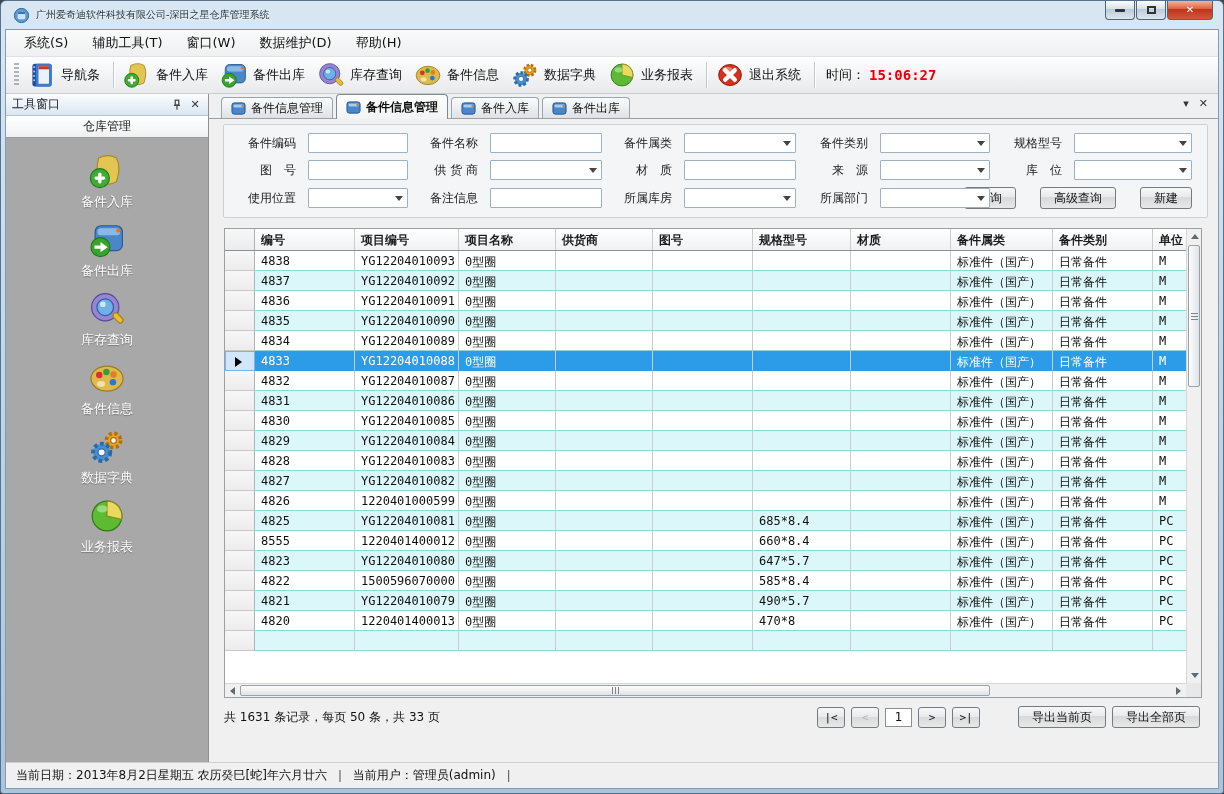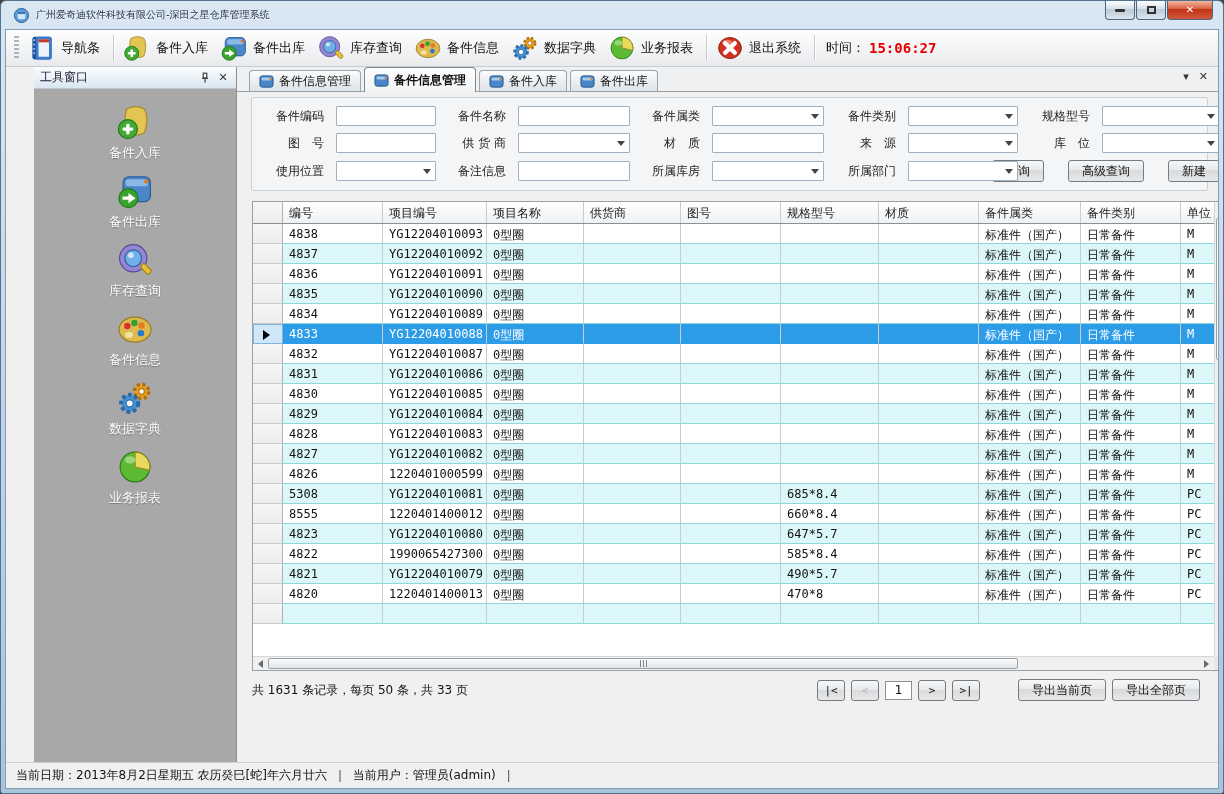--- a/index.html
+++ b/index.html
@@ -26,21 +26,21 @@
   .menu-item{padding:3px 10px;font-size:13px;color:#111;border-radius:2px;}
   
   .toolbar{height:37px;display:flex;align-items:center;background:linear-gradient(#fefefe,#e8eaec);border-bottom:1px solid #c9cdd1;padding:0 6px;flex:0 0 auto;}
   .tb-grip{width:5px;height:24px;margin:0 5px 0 2px;background:repeating-linear-gradient(#9aa4ac 0 2px,transparent 2px 4px);opacity:.8;}
   .tb-item{display:flex;align-items:center;gap:5px;padding:2px 8px 2px 4px;border-radius:3px;font-size:13px;white-space:nowrap;}
   .tb-item .icon{width:28px;height:28px;display:inline-flex;}
   .tb-sep{width:1px;height:26px;background:#c4c8cc;margin:0 5px;box-shadow:1px 0 0 #fff;}
   .tb-time-label{font-size:13px;margin:0 4px 0 6px;}
   .tb-time{font-weight:bold;font-family:"DejaVu Sans Mono",monospace;font-size:14px;}
   
-  .main{flex:1;display:flex;overflow:hidden;padding-left:28px;}
+  .main{flex:1;display:flex;overflow:hidden;}
   
   .sidebar{width:203px;flex:0 0 auto;display:flex;flex-direction:column;border-right:1px solid #8f8f8f;background:#a8a8a8;}
   .sb-header{height:22px;background:linear-gradient(#fcfdfe,#d9e6f2);border-bottom:1px solid #b9c6d2;display:flex;align-items:center;padding:0 6px;font-size:12px;color:#223;}
   .sb-header .sp{flex:1;}
   .sb-hicon{width:14px;height:14px;display:inline-flex;align-items:center;justify-content:center;color:#333;font-size:11px;margin-left:4px;}
   .sb-section{height:22px;background:linear-gradient(#ffffff,#eef1f3);border-bottom:1px solid #9b9b9b;display:flex;align-items:center;justify-content:center;font-size:12px;color:#222;}
   .sb-body{flex:1;padding-top:6px;overflow:hidden;}
   .sb-item{display:flex;flex-direction:column;align-items:center;margin:8px 0 10px;cursor:default;}
   .sb-item .icon{width:38px;height:38px;display:inline-flex;}
   .sb-item .lbl{margin-top:3px;color:#fff;font-size:13px;text-shadow:0 1px 1px rgba(0,0,0,.35);}
@@ -64,21 +64,21 @@
   .btn{height:22px;padding:0 13px;font-size:12px;color:#111;border:1px solid #757b81;border-radius:3px;
     background:linear-gradient(#f6f7f8,#e9eaeb 45%,#d7d9db 46%,#e6e8ea);white-space:nowrap;display:inline-flex;align-items:center;justify-content:center;}
   .search-btns{grid-column:9/11;display:flex;gap:24px;justify-content:flex-end;}
   
   .grid-area{position:relative;margin:8px 0 0 15px;width:978px;height:470px;border:1px solid #9aa0a6;background:#fff;flex:0 0 auto;}
   .grid-viewport{position:absolute;left:0;top:0;right:15px;bottom:14px;overflow:hidden;}
   .g-row{display:flex;height:20px;}
   .g-row.header{height:22px;background:linear-gradient(#ffffff,#eff1f2);border-bottom:1px solid #8a9096;}
   .g-cell{flex:0 0 auto;border-right:1px solid #c9cdcf;padding:3px 6px 0;font-size:12px;white-space:nowrap;overflow:hidden;
     font-family:"DejaVu Sans Mono","DejaVu Sans",sans-serif;}
-  .header .g-cell{font-family:"DejaVu Sans","Liberation Sans",sans-serif;color:#1c1c1c;}
+  .header .g-cell{font-family:"DejaVu Sans","Liberation Sans",sans-serif;color:#1c1c1c;font-weight:bold;}
   .g-ind{flex:0 0 auto;width:30px;background:linear-gradient(#f7f7f7,#ececec);border-right:1px solid #aeb2b5;border-bottom:1px solid #c8c8c8;position:relative;}
   .g-row:not(.header) .g-cell{border-bottom:1px solid #8fd8d8;}
   .g-row.alt .g-cell{background:#dbf7f9;}
   .g-row.sel .g-cell{background:#2d9ce8;color:#fff;border-bottom:1px solid #2d9ce8;}
   .g-row.sel .g-ind{background:#cfe7f9;border:1px solid #7fb2dc;}
   .sel-arrow{position:absolute;left:9px;top:5px;width:0;height:0;border-top:5px solid transparent;border-bottom:5px solid transparent;border-left:7px solid #000;}
   
   .vscroll{position:absolute;top:0;right:0;bottom:14px;width:15px;background:#f0f0f0;border-left:1px solid #d6d6d6;}
   .vs-btn{position:absolute;left:0;width:15px;height:15px;display:flex;align-items:center;justify-content:center;}
   .arr-up{width:0;height:0;border-left:4px solid transparent;border-right:4px solid transparent;border-bottom:5px solid #5f6a72;}
@@ -127,20 +127,27 @@
       <div class="cap-btn">
           <span class="cap-glyph-max"></span>
         </div>
       <div class="cap-btn close">
           <span>✕</span>
         </div>
     </div>
   </div>
 
   <div class="app-body">
+    <div class="menubar" id="menubar">
+        <div class="menu-item">系统(S)</div>
+        <div class="menu-item">辅助工具(T)</div>
+        <div class="menu-item">窗口(W)</div>
+        <div class="menu-item">数据维护(D)</div>
+        <div class="menu-item">帮助(H)</div>
+      </div>
     <div class="toolbar" id="toolbar">
         <span class="tb-grip"></span>
         <div class="tb-item">
           <span class="icon">
             <svg viewBox="0 0 32 32">
               <rect x="5" y="3" width="22" height="26" rx="3" fill="#1e4f9e"></rect>
               <rect x="9" y="3" width="18" height="26" rx="2" fill="#3a7bd0"></rect>
               <rect x="12" y="6" width="12" height="20" fill="#eaf2fb"></rect>
               <rect x="12" y="6" width="12" height="3.5" fill="#c23b2e"></rect>
               <rect x="6" y="6" width="2" height="2" fill="#a8c6ea"></rect>
@@ -243,20 +250,21 @@
           <span class="sp"></span>
           <span class="sb-hicon icon" id="pinIcon">
               <svg viewBox="0 0 16 16">
                 <rect x="6" y="2.5" width="4" height="5.5" fill="none" stroke="#444" stroke-width="1.4"></rect>
                 <line x1="4.5" y1="8.5" x2="11.5" y2="8.5" stroke="#444" stroke-width="1.4"></line>
                 <line x1="8" y1="8.5" x2="8" y2="13.5" stroke="#444" stroke-width="1.4"></line>
               </svg>
             </span>
           <span class="sb-hicon">✕</span>
         </div>
+        <div class="sb-section">仓库管理</div>
         <div class="sb-body" id="sidebarBody">
             <div class="sb-item">
               <span class="icon">
                 <svg viewBox="0 0 32 32">
                   <path d="M9 5 Q17 1 24 5 Q28 13 24 25 Q17 29 10 25 Q6 14 9 5 Z" fill="#e3c652" stroke="#a6892a"></path>
                   <circle cx="10" cy="22" r="8" fill="#43aa35" stroke="#1d7a18"></circle>
                   <rect x="5.5" y="20.6" width="9" height="2.8" rx="1.2" fill="#fff"></rect>
                   <rect x="8.6" y="17.5" width="2.8" height="9" rx="1.2" fill="#fff"></rect>
                 </svg>
               </span>
@@ -625,21 +633,21 @@
                 <div class="g-cell" style="width:97px"></div>
                 <div class="g-cell" style="width:100px"></div>
                 <div class="g-cell" style="width:98px"></div>
                 <div class="g-cell" style="width:100px"></div>
                 <div class="g-cell" style="width:102px">标准件（国产）</div>
                 <div class="g-cell" style="width:100px">日常备件</div>
                 <div class="g-cell" style="width:40px">M</div>
               </div>
               <div class="g-row alt">
                 <div class="g-ind"></div>
-                <div class="g-cell" style="width:100px">5308</div>
+                <div class="g-cell" style="width:100px">4825</div>
                 <div class="g-cell" style="width:104px">YG12204010081</div>
                 <div class="g-cell" style="width:97px">0型圈</div>
                 <div class="g-cell" style="width:97px"></div>
                 <div class="g-cell" style="width:100px"></div>
                 <div class="g-cell" style="width:98px">685*8.4</div>
                 <div class="g-cell" style="width:100px"></div>
                 <div class="g-cell" style="width:102px">标准件（国产）</div>
                 <div class="g-cell" style="width:100px">日常备件</div>
                 <div class="g-cell" style="width:40px">PC</div>
               </div>
@@ -665,21 +673,21 @@
                 <div class="g-cell" style="width:100px"></div>
                 <div class="g-cell" style="width:98px">647*5.7</div>
                 <div class="g-cell" style="width:100px"></div>
                 <div class="g-cell" style="width:102px">标准件（国产）</div>
                 <div class="g-cell" style="width:100px">日常备件</div>
                 <div class="g-cell" style="width:40px">PC</div>
               </div>
               <div class="g-row">
                 <div class="g-ind"></div>
                 <div class="g-cell" style="width:100px">4822</div>
-                <div class="g-cell" style="width:104px">1990065427300</div>
+                <div class="g-cell" style="width:104px">1500596070000</div>
                 <div class="g-cell" style="width:97px">0型圈</div>
                 <div class="g-cell" style="width:97px"></div>
                 <div class="g-cell" style="width:100px"></div>
                 <div class="g-cell" style="width:98px">585*8.4</div>
                 <div class="g-cell" style="width:100px"></div>
                 <div class="g-cell" style="width:102px">标准件（国产）</div>
                 <div class="g-cell" style="width:100px">日常备件</div>
                 <div class="g-cell" style="width:40px">PC</div>
               </div>
               <div class="g-row alt">

